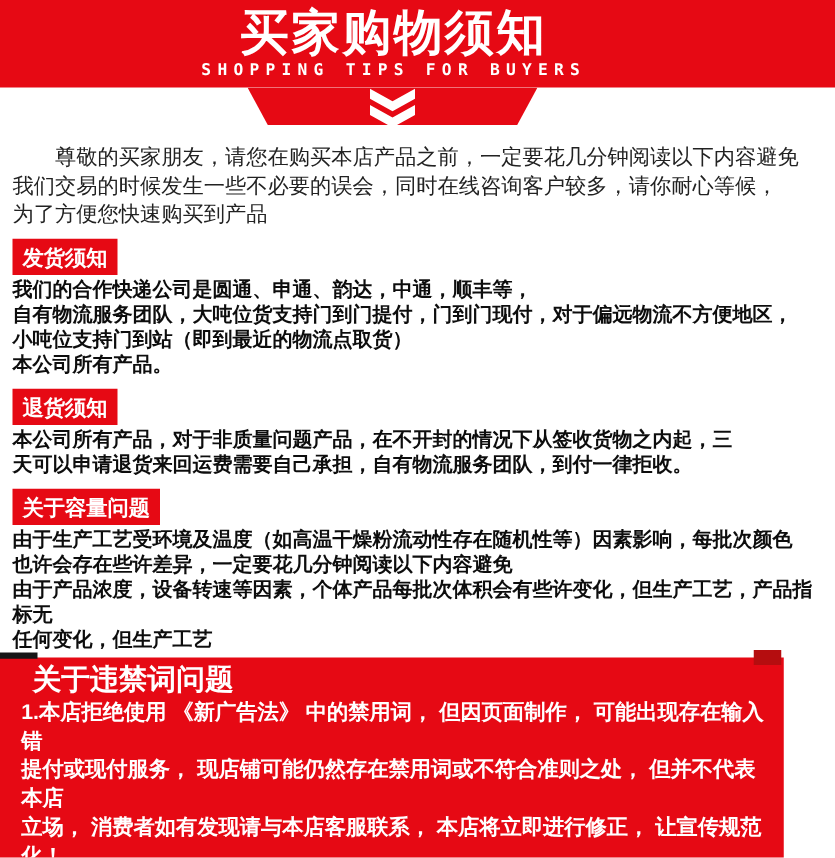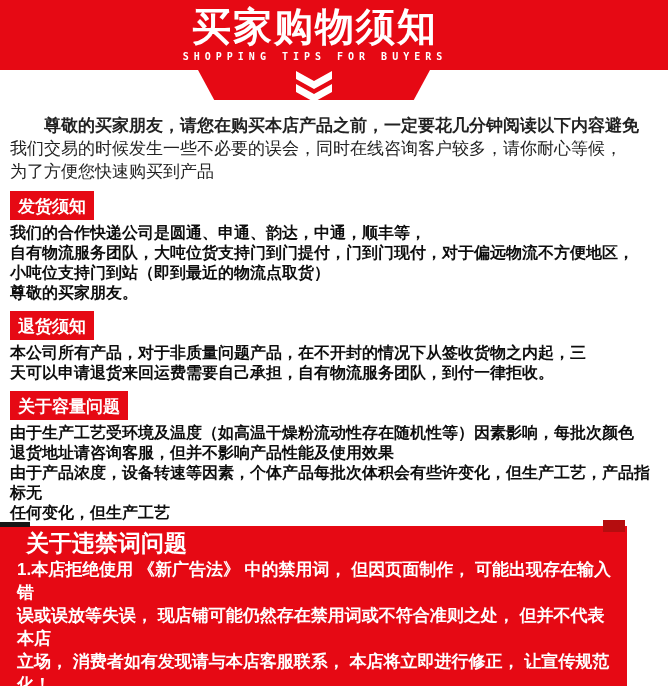--- a/index.html
+++ b/index.html
@@ -13,33 +13,33 @@
   .banner { position:relative; height:100px; }
   .banner-red {
     height:70px; background:#e60914; text-align:center;
     padding-right:38px; box-sizing:border-box;
   }
   .banner-title {
     padding-top:5px; font-size:39px; line-height:44px; font-weight:900;
     color:#ffffff; letter-spacing:2px;
   }
   .banner-subtitle {
-    font-size:10px; line-height:16px; font-weight:bold; color:#ffffff;
+    font-size:13px; line-height:16px; font-weight:bold; color:#ffffff;
     letter-spacing:5px; font-family:"DejaVu Sans Mono","Liberation Mono",monospace;
   }
   .banner-tab {
     position:absolute; left:198px; top:70px; width:232px; height:30px;
     background:#e60914; clip-path:polygon(0 0,100% 0,93% 100%,7% 100%);
     display:flex; align-items:flex-start; justify-content:center;
   }
   .banner-tab svg { margin-top:0px; }
 
   
   .intro { margin:14px 10px 0 10px; font-size:17px; line-height:23px; color:#222222; }
-  .intro .line:first-child { text-indent:2em;font-weight:bold; }
+  .intro .line:first-child { text-indent:2em; }
 
   
   .section { margin:8px 8px 0 10px; }
   .badge {
     display:inline-block; background:#e60914; color:#ffffff;
     font-weight:bold; font-size:17px; line-height:20px; padding:6px 8px 3px 8px;
   }
   .sec-body { margin-top:3px; font-weight:bold; color:#0d0d0d; font-size:16px; line-height:20px; }
 
   
@@ -87,47 +87,47 @@
       <div class="line">我们交易的时候发生一些不必要的误会，同时在线咨询客户较多，请你耐心等候，</div>
       <div class="line">为了方便您快速购买到产品</div>
     </div>
 
   <section class="section">
     <div class="badge">发货须知</div>
     <div class="sec-body">
         <div class="line">我们的合作快递公司是圆通、申通、韵达，中通，顺丰等，</div>
         <div class="line">自有物流服务团队，大吨位货支持门到门提付，门到门现付，对于偏远物流不方便地区，</div>
         <div class="line">小吨位支持门到站（即到最近的物流点取货）</div>
-        <div class="line">尊敬的买家朋友。</div>
+        <div class="line">本公司所有产品。</div>
       </div>
   </section>
 
   <section class="section">
     <div class="badge">退货须知</div>
     <div class="sec-body">
         <div class="line">本公司所有产品，对于非质量问题产品，在不开封的情况下从签收货物之内起，三</div>
         <div class="line">天可以申请退货来回运费需要自己承担，自有物流服务团队，到付一律拒收。</div>
       </div>
   </section>
 
   <section class="section">
     <div class="badge">关于容量问题</div>
     <div class="sec-body">
         <div class="line">由于生产工艺受环境及温度（如高温干燥粉流动性存在随机性等）因素影响，每批次颜色</div>
-        <div class="line">退货地址请咨询客服，但并不影响产品性能及使用效果</div>
+        <div class="line">也许会存在些许差异，一定要花几分钟阅读以下内容避免</div>
         <div class="line">由于产品浓度，设备转速等因素，个体产品每批次体积会有些许变化，但生产工艺，产品指标无</div>
         <div class="line">任何变化，但生产工艺</div>
       </div>
   </section>
 
   <section class="banned">
     <div class="fold-left"></div>
     <div class="fold-right"></div>
     <div class="banned-title">关于违禁词问题</div>
     <div class="banned-body">
         <div class="line">1.本店拒绝使用 《新广告法》 中的禁用词， 但因页面制作， 可能出现存在输入错</div>
-        <div class="line">误或误放等失误， 现店铺可能仍然存在禁用词或不符合准则之处， 但并不代表本店</div>
+        <div class="line">提付或现付服务， 现店铺可能仍然存在禁用词或不符合准则之处， 但并不代表本店</div>
         <div class="line">立场， 消费者如有发现请与本店客服联系， 本店将立即进行修正， 让宣传规范化！</div>
         <div class="line">2.新实施的广告法规定页面不得出现绝对化用词， 我公司将严格按照广告法的规定</div>
       </div>
   </section>
 
 </div>
 
 </body></html>

